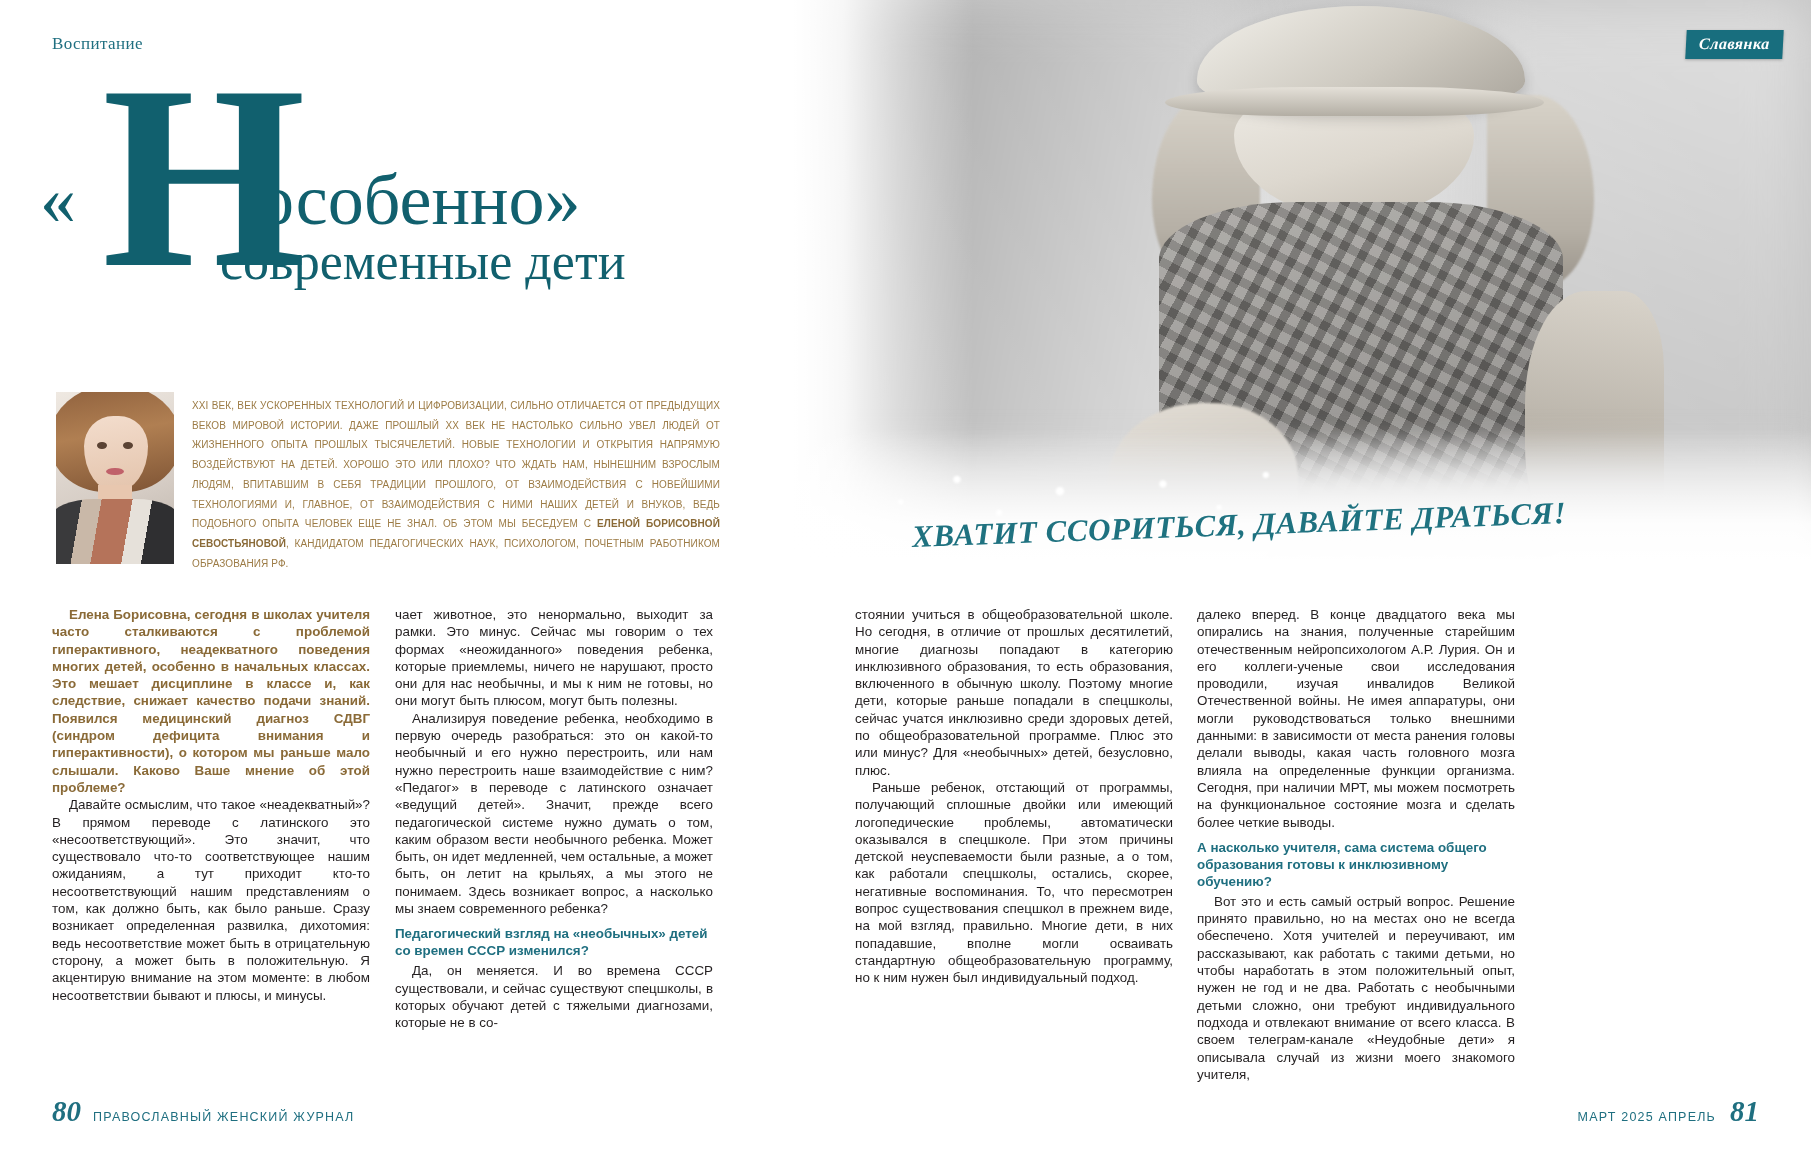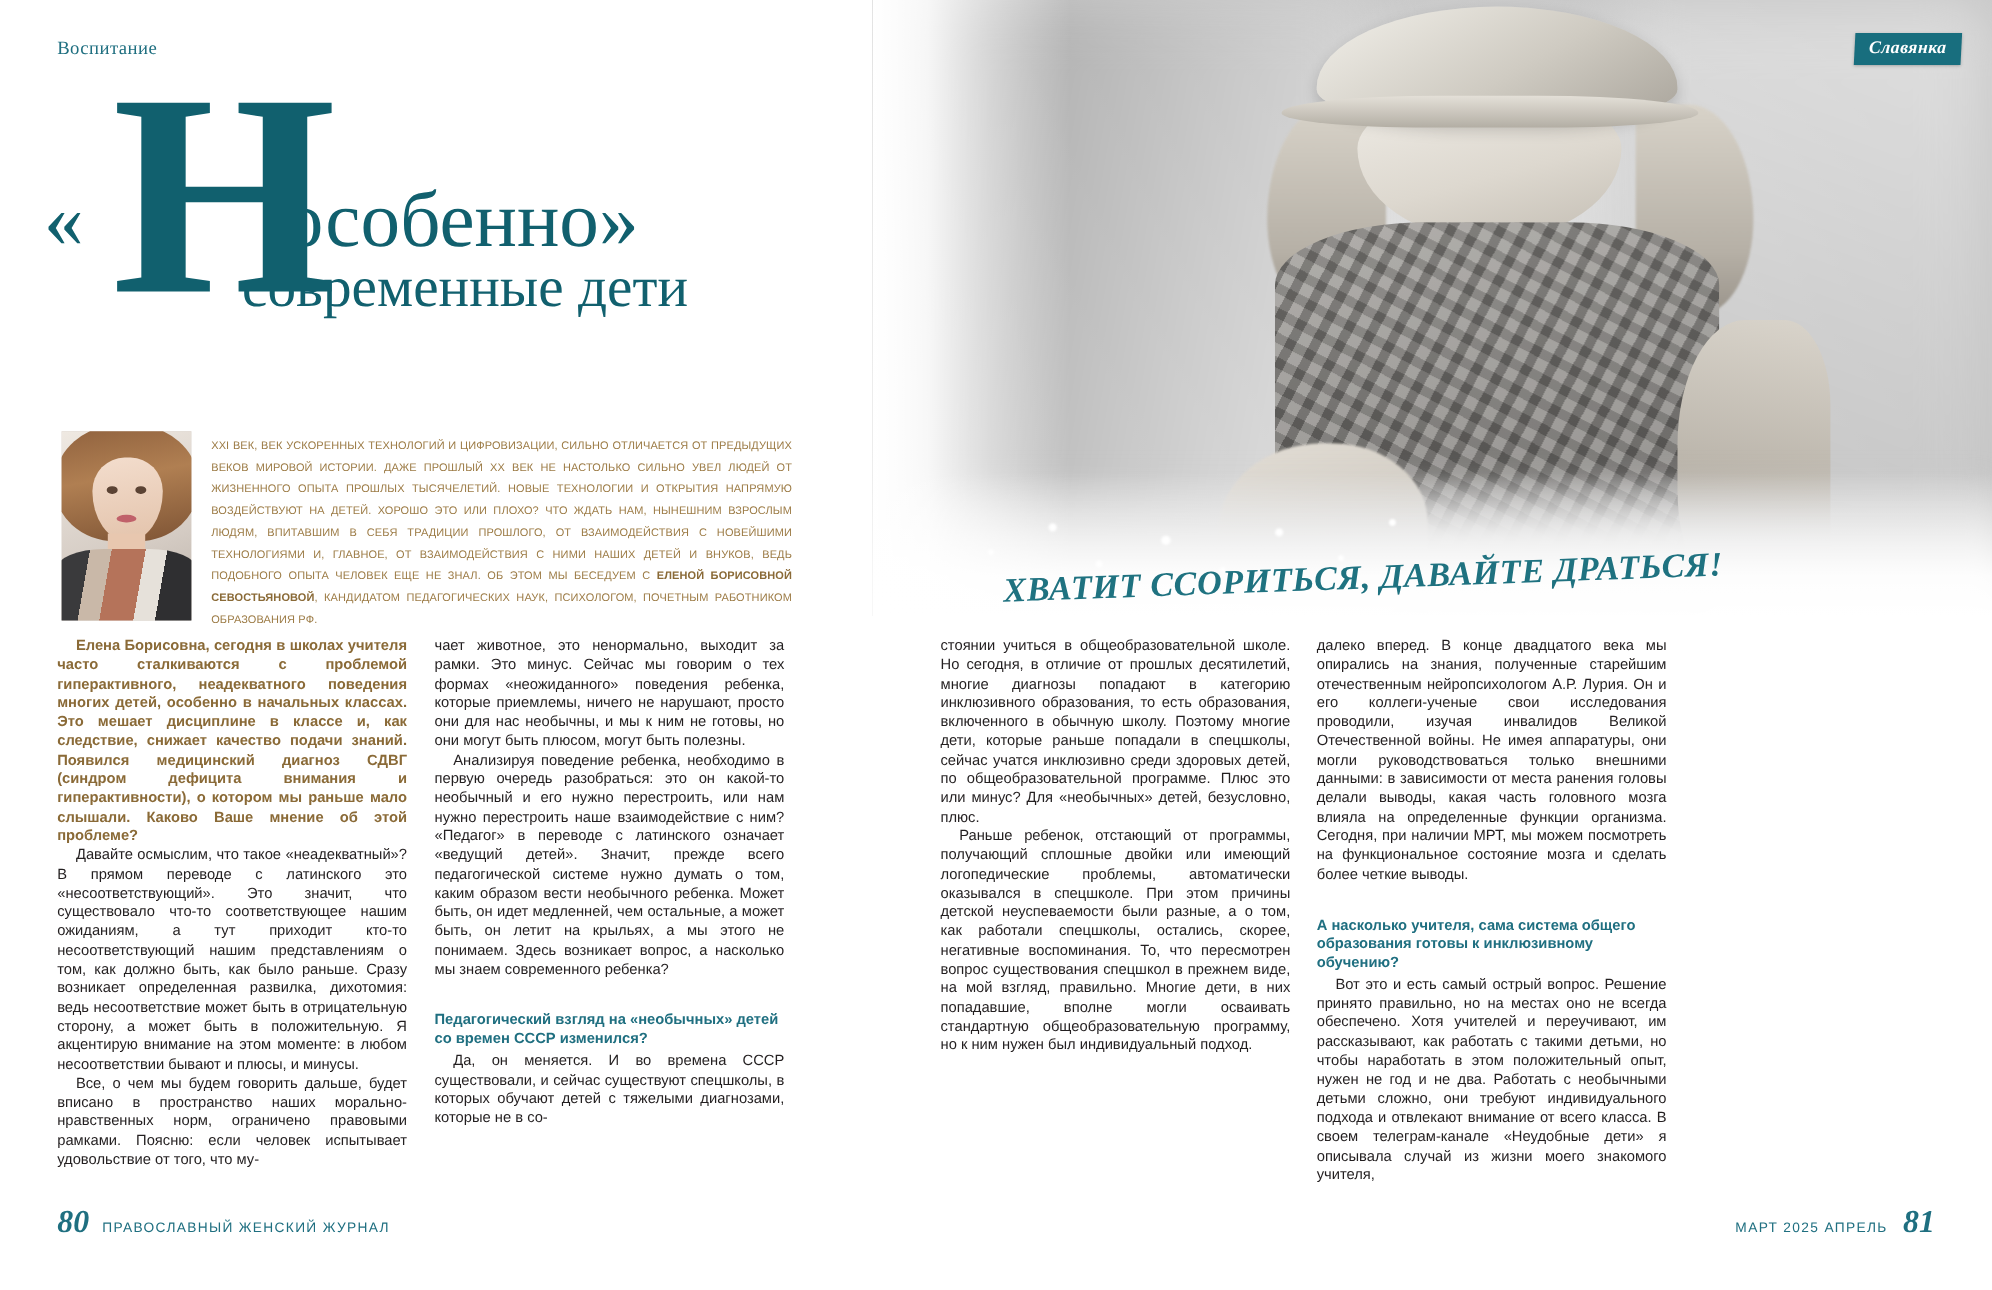--- a/index.html
+++ b/index.html
@@ -238,39 +238,39 @@
     line-height: 19.7px;
     text-align: justify;
     text-transform: uppercase;
     letter-spacing: .1px;
   }
   .intro b { font-weight: bold; color: #8a6a37; }
 
   
   .col {
     position: absolute;
-    top: 578px;
+    top: 606px;
     width: 318px;
     color: #231f20;
     font-family: "Liberation Sans", sans-serif;
     font-size: 13.4px;
     line-height: 17.3px;
     text-align: justify;
     hyphens: manual;
   }
   .col p { margin: 0; text-indent: 17px; }
   .col p.noind { text-indent: 0; }
   .col p.q {
     color: #8a6a37;
     font-weight: bold;
     text-indent: 17px;
     font-size: 13.4px;
   }
   .col h4 {
-    margin: 29px 0 3px 0;
+    margin: 8px 0 3px 0;
     color: #1f6f80;
     font-weight: bold;
     font-size: 13.4px;
     line-height: 17px;
     text-align: left;
   }
   #col1 { left: 52px; }
   #col2 { left: 395px; }
   #col3 { left: 855px; }
   #col4 { left: 1197px; }
@@ -350,21 +350,20 @@
     <div class="pt-lips"></div>
     <div class="pt-neck"></div>
     <div class="pt-cloth"></div>
   </div>
 
   <div class="intro"><span>XXI век, век ускоренных технологий и цифровизации, сильно отличается от предыдущих веков мировой истории. Даже прошлый XX век не настолько сильно увел людей от жизненного опыта прошлых тысячелетий. Новые технологии и открытия напрямую воздействуют на детей. Хорошо это или плохо? Что ждать нам, нынешним взрослым людям, впитавшим в себя традиции прошлого, от взаимодействия с новейшими технологиями и, главное, от взаимодействия с ними наших детей и внуков, ведь подобного опыта человек еще не знал. Об этом мы беседуем с </span><b>Еленой Борисовной Севостьяновой</b><span>, кандидатом педагогических наук, психологом, почетным работником образования РФ.</span></div>
 
   <div class="col" id="col1">
       <p class="q">Елена Борисовна, сегодня в школах учителя часто сталкиваются с проблемой гиперактивного, неадекватного поведения многих детей, особенно в начальных классах. Это мешает дисциплине в классе и, как следствие, снижает качество подачи знаний. Появился медицинский диагноз СДВГ (синдром дефицита внимания и гиперактивности), о котором мы раньше мало слышали. Каково Ваше мнение об этой проблеме?</p>
       <p>Давайте осмыслим, что такое «неадекватный»? В прямом переводе с латинского это «несоответствующий». Это значит, что существовало что-то соответствующее нашим ожиданиям, а тут приходит кто-то несоответствующий нашим представлениям о том, как должно быть, как было раньше. Сразу возникает определенная развилка, дихотомия: ведь несоответствие может быть в отрицательную сторону, а может быть в положительную. Я акцентирую внимание на этом моменте: в любом несоответствии бывают и плюсы, и минусы.</p>
-      <p>Все, о чем мы будем говорить дальше, будет вписано в пространство наших морально-нравственных норм, ограничено правовыми рамками. Поясню: если человек испытывает удовольствие от того, что му-</p>
     </div>
   <div class="col" id="col2">
       <p class="noind">чает животное, это ненормально, выходит за рамки. Это минус. Сейчас мы говорим о тех формах «неожиданного» поведения ребенка, которые приемлемы, ничего не нарушают, просто они для нас необычны, и мы к ним не готовы, но они могут быть плюсом, могут быть полезны.</p>
       <p>Анализируя поведение ребенка, необходимо в первую очередь разобраться: это он какой-то необычный и его нужно перестроить, или нам нужно перестроить наше взаимодействие с ним? «Педагог» в переводе с латинского означает «ведущий детей». Значит, прежде всего педагогической системе нужно думать о том, каким образом вести необычного ребенка. Может быть, он идет медленней, чем остальные, а может быть, он летит на крыльях, а мы этого не понимаем. Здесь возникает вопрос, а насколько мы знаем современного ребенка?</p>
       <h4>Педагогический взгляд на «необычных» детей со времен СССР изменился?</h4>
       <p>Да, он меняется. И во времена СССР существовали, и сейчас существуют спецшколы, в которых обучают детей с тяжелыми диагнозами, которые не в со-</p>
     </div>
   <div class="col" id="col3">
       <p class="noind">стоянии учиться в общеобразовательной школе. Но сегодня, в отличие от прошлых десятилетий, многие диагнозы попадают в категорию инклюзивного образования, то есть образования, включенного в обычную школу. Поэтому многие дети, которые раньше попадали в спецшколы, сейчас учатся инклюзивно среди здоровых детей, по общеобразовательной программе. Плюс это или минус? Для «необычных» детей, безусловно, плюс.</p>
       <p>Раньше ребенок, отстающий от программы, получающий сплошные двойки или имеющий логопедические проблемы, автоматически оказывался в спецшколе. При этом причины детской неуспеваемости были разные, а о том, как работали спецшколы, остались, скорее, негативные воспоминания. То, что пересмотрен вопрос существования спецшкол в прежнем виде, на мой взгляд, правильно. Многие дети, в них попадавшие, вполне могли осваивать стандартную общеобразовательную программу, но к ним нужен был индивидуальный подход.</p>

